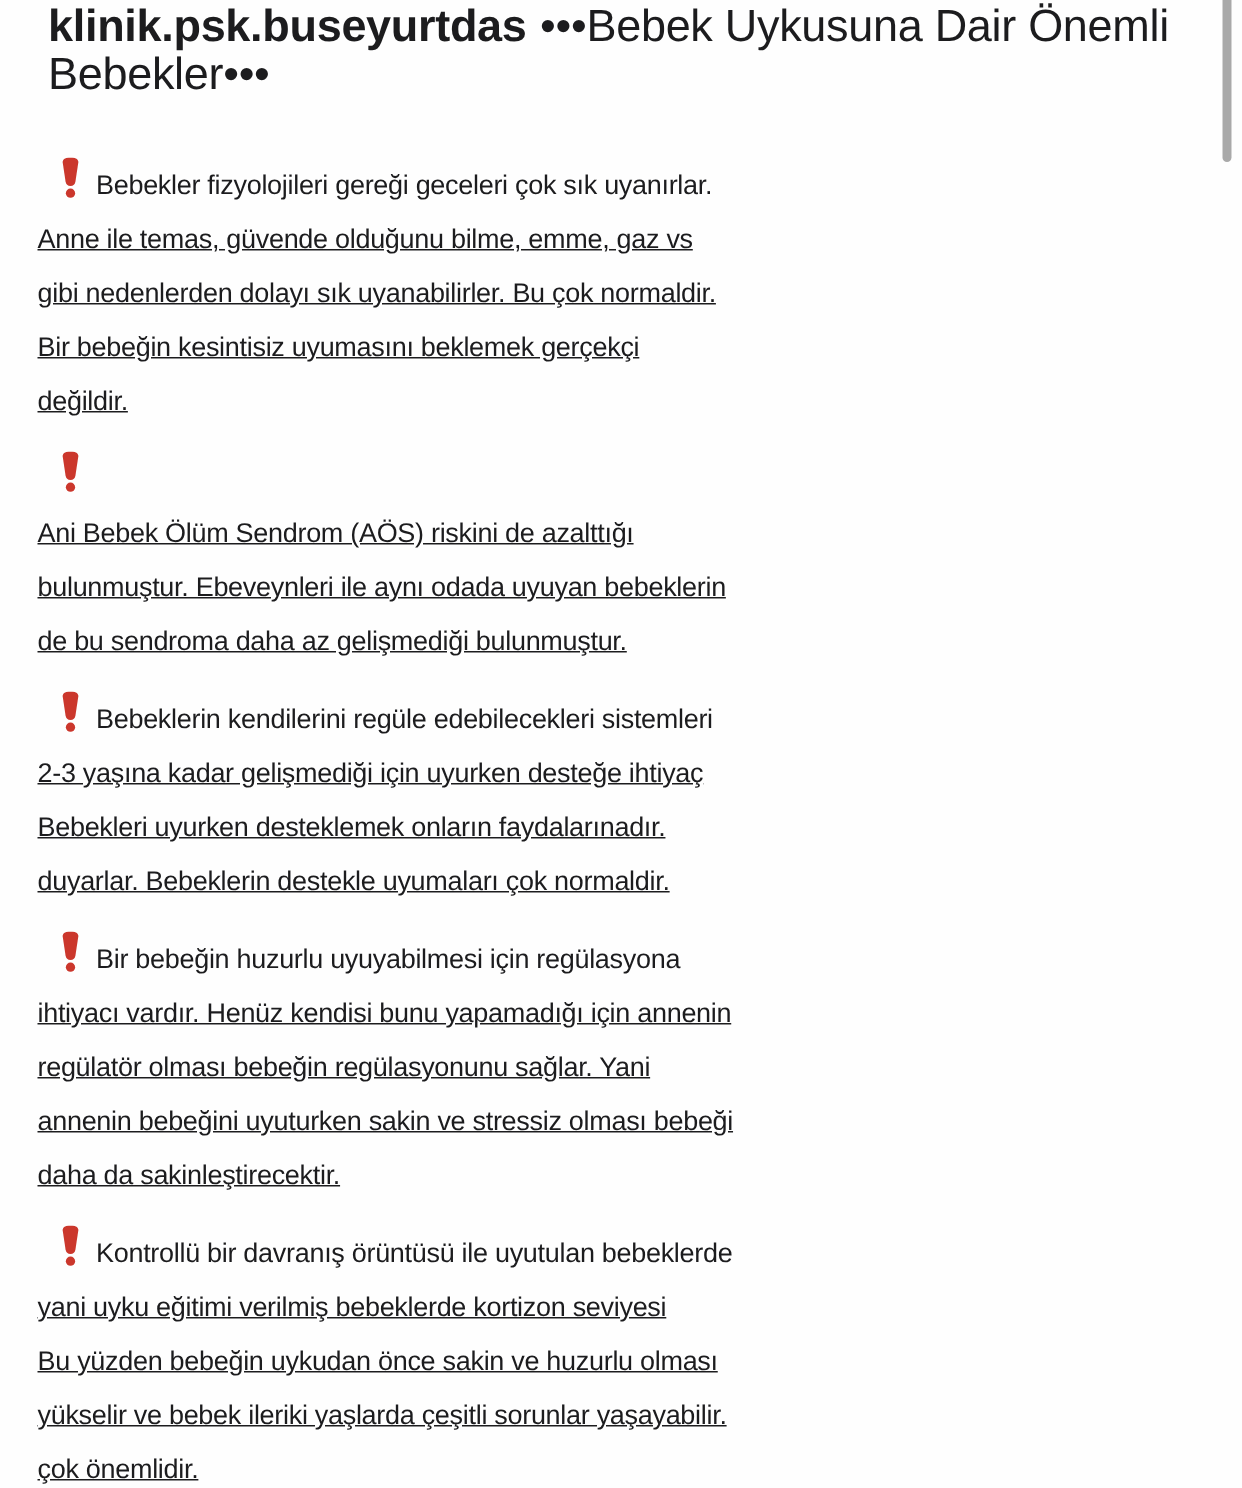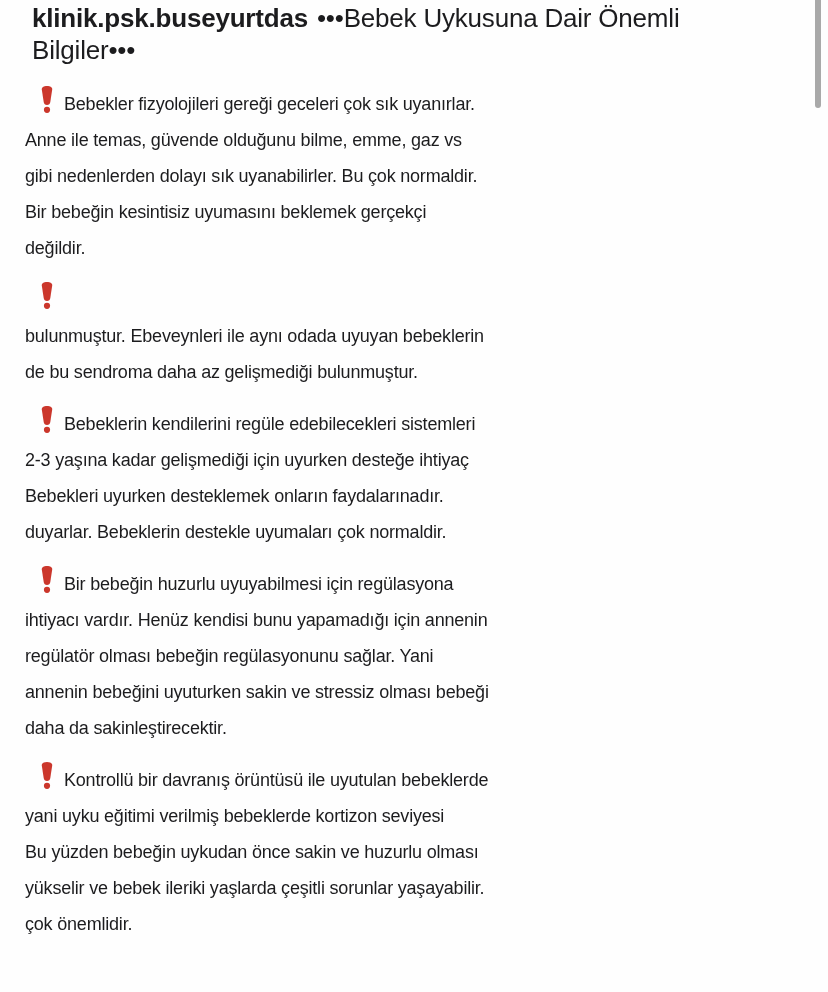--- a/index.html
+++ b/index.html
@@ -20,24 +20,24 @@
   .content {
     position: absolute;
     top: 0;
     left: 0;
     width: 828px;
     padding: 2px 25px 0 25px;
     box-sizing: border-box;
   }
   .caption-header {
     padding-left: 7px;
-    font-size: 26px;
+    font-size: 30px;
     line-height: 32px;
     letter-spacing: -0.2px;
-    margin-bottom: 20px;
+    margin-bottom: 39px;
   }
   .caption-header .hline {
     display: block;
     white-space: nowrap;
   }
   .username {
     font-weight: 700;
     cursor: pointer;
   }
   .title-part {
@@ -46,20 +46,21 @@
   }
   .para {
     font-size: 18px;
     line-height: 36px;
     letter-spacing: -0.2px;
     margin: 0 0 16px 0;
   }
   .para .line {
     display: block;
     white-space: nowrap;
+    text-decoration: underline;
   }
   .para .first-line {
     white-space: nowrap;
   }
   .excl {
     display: inline-block;
     width: 14px;
     height: 27px;
     margin-left: 15px;
     margin-right: 10px;
@@ -78,39 +79,40 @@
 </style>
 </head>
 <body>
 
 <div class="screen">
 
   <div class="content">
 
     <div class="caption-header">
       <span class="hline"><span class="username">klinik.psk.buseyurtdas</span><span class="title-part">•••Bebek Uykusuna Dair Önemli</span></span>
-      <span class="hline"><span>Bilgiler•••</span></span>
+      <span class="hline"><span>Bebekler•••</span></span>
     </div>
 
     <div class="para">
       <span class="excl"><svg width="14" height="27" viewBox="0 0 14 27" fill="#cb372c">
             <path d="M7 0c3.3 0 5.5 1.3 5.2 3.4L10.3 16c-.3 1.9-1.4 3-3.3 3s-3-1.1-3.3-3L1.8 3.4C1.5 1.3 3.7 0 7 0Z"></path>
             <circle cx="7" cy="23.8" r="3.1"></circle>
           </svg></span><span class="first-line">Bebekler fizyolojileri gereği geceleri çok sık uyanırlar.</span>
       <span class="line">Anne ile temas, güvende olduğunu bilme, emme, gaz vs</span>
       <span class="line">gibi nedenlerden dolayı sık uyanabilirler. Bu çok normaldir.</span>
       <span class="line">Bir bebeğin kesintisiz uyumasını beklemek gerçekçi</span>
       <span class="line">değildir.</span>
     </div>
 
     <div class="para">
       <span class="excl"><svg width="14" height="27" viewBox="0 0 14 27" fill="#cb372c">
             <path d="M7 0c3.3 0 5.5 1.3 5.2 3.4L10.3 16c-.3 1.9-1.4 3-3.3 3s-3-1.1-3.3-3L1.8 3.4C1.5 1.3 3.7 0 7 0Z"></path>
             <circle cx="7" cy="23.8" r="3.1"></circle>
           </svg></span>
+      <span class="line">Ani Bebek Ölüm Sendrom (AÖS) riskini de azalttığı</span>
       <span class="line">bulunmuştur. Ebeveynleri ile aynı odada uyuyan bebeklerin</span>
       <span class="line">de bu sendroma daha az gelişmediği bulunmuştur.</span>
     </div>
 
     <div class="para">
       <span class="excl"><svg width="14" height="27" viewBox="0 0 14 27" fill="#cb372c">
             <path d="M7 0c3.3 0 5.5 1.3 5.2 3.4L10.3 16c-.3 1.9-1.4 3-3.3 3s-3-1.1-3.3-3L1.8 3.4C1.5 1.3 3.7 0 7 0Z"></path>
             <circle cx="7" cy="23.8" r="3.1"></circle>
           </svg></span><span class="first-line">Bebeklerin kendilerini regüle edebilecekleri sistemleri</span>
       <span class="line">2-3 yaşına kadar gelişmediği için uyurken desteğe ihtiyaç</span>

